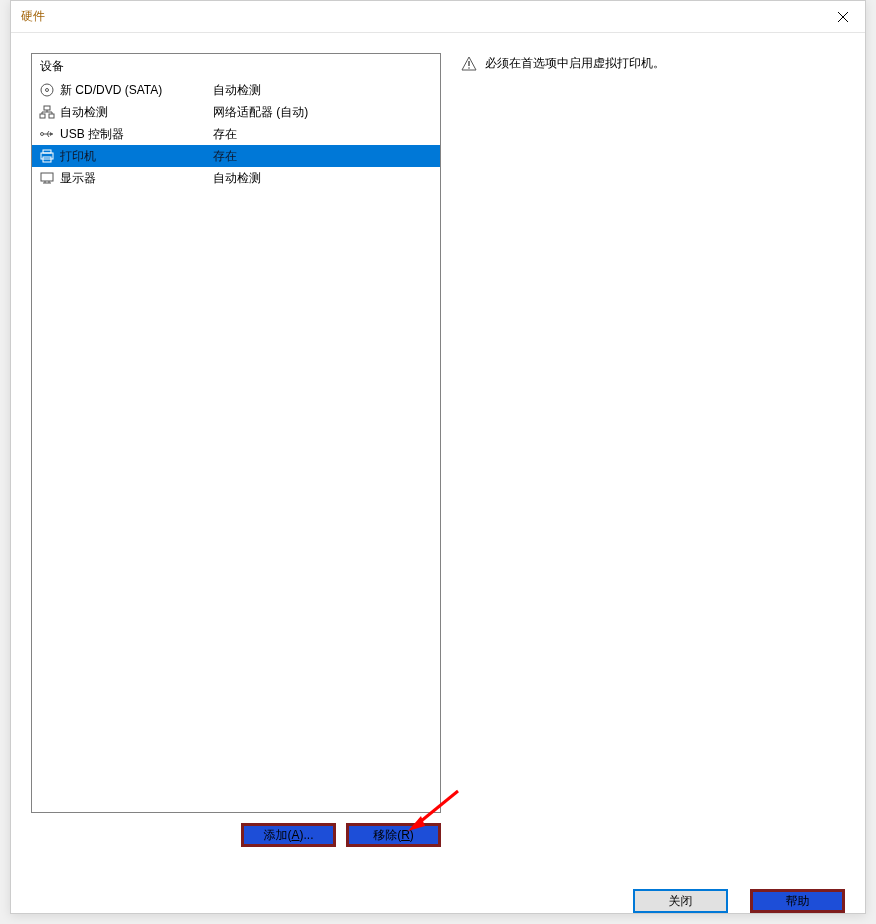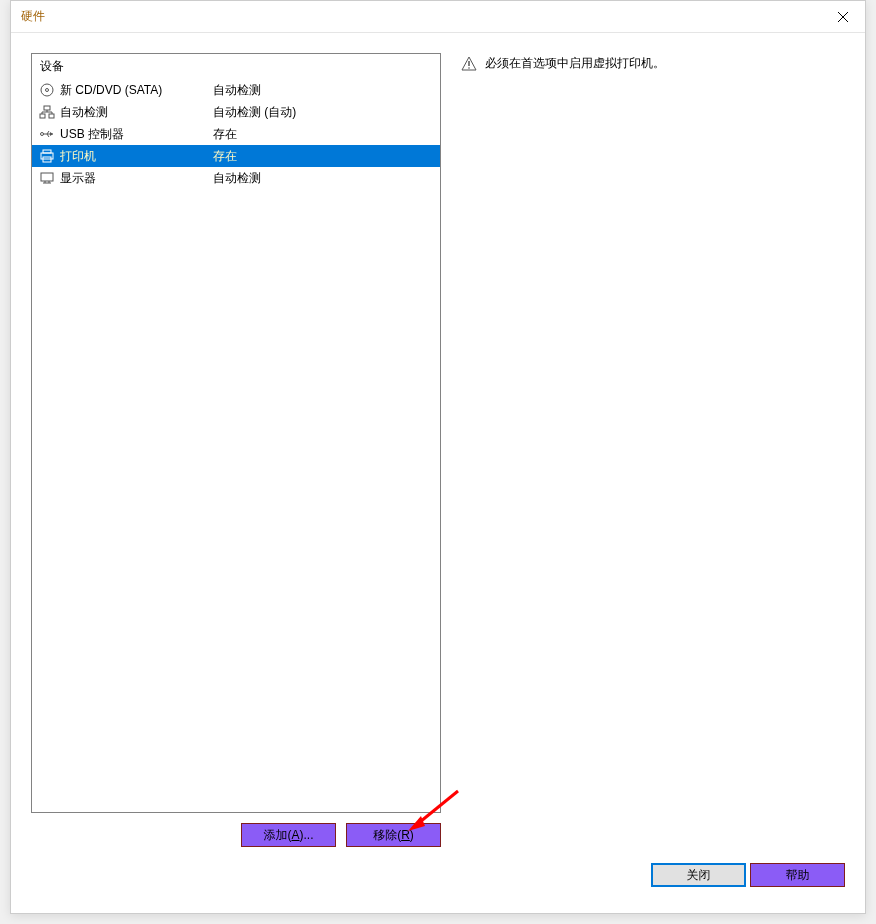--- a/index.html
+++ b/index.html
@@ -69,21 +69,21 @@
     .col-summary { flex: 1; }
     .device-row {
       display: flex;
       align-items: center;
       padding: 2px 6px;
       height: 22px;
       cursor: pointer;
     }
     .device-row.selected {
       background: #0078d7;
-      color: #fef9c3;
+      color: #0f172a;
     }
     .device-row.selected .icon svg { stroke: #fff; fill: #fff; }
     .device-row .icon {
       width: 18px;
       height: 16px;
       display: flex;
       align-items: center;
       justify-content: center;
       margin-right: 4px;
     }
@@ -92,22 +92,22 @@
     .device-row .dev-summary { flex: 1; }
     .left-buttons {
       display: flex;
       justify-content: flex-end;
       gap: 10px;
       margin-top: 10px;
     }
     .btn {
       min-width: 95px;
       height: 24px;
-      background: #8b5cf6;
-      border: 1px solid #7f1d1d;
+      background: #1d4ed8;
+      border: 3px solid #7f1d1d;
       font-family: inherit;
       font-size: 12px;
       cursor: pointer;
       padding: 0 10px;
     }
     .btn.primary { border: 2px solid #0078d7; background: #e1e1e1; }
     .right-panel {
       flex: 1;
       padding-left: 20px;
       padding-top: 2px;
@@ -123,22 +123,22 @@
       flex-shrink: 0;
     }
     .warning-text {
       font-size: 12px;
       color: #000;
     }
     .dialog-footer {
       height: 50px;
       display: flex;
       justify-content: flex-end;
-      align-items: flex-start;
-      gap: 4px;
+      align-items: flex-end;
+      gap: 22px;
       padding: 0 20px;
     }
     .arrow-annotation {
       position: absolute;
       left: 392px;
       top: 785px;
       pointer-events: none;
     }
     .underline { text-decoration: underline; }
   </style>
@@ -182,21 +182,21 @@
                 <rect x="5" y="1" width="6" height="4" fill="none" stroke="#555"></rect>
                 <rect x="1" y="9" width="5" height="4" fill="none" stroke="#555"></rect>
                 <rect x="10" y="9" width="5" height="4" fill="none" stroke="#555"></rect>
                 <line x1="8" y1="5" x2="8" y2="7" stroke="#555"></line>
                 <line x1="3" y1="7" x2="13" y2="7" stroke="#555"></line>
                 <line x1="3" y1="7" x2="3" y2="9" stroke="#555"></line>
                 <line x1="13" y1="7" x2="13" y2="9" stroke="#555"></line>
               </svg>
             </span>
           <span class="dev-name">自动检测</span>
-          <span class="dev-summary">自动检测 (自动)</span>
+          <span class="dev-summary">网络适配器 (自动)</span>
         </div>
 
         <div class="device-row">
           <span class="icon">
               <svg viewBox="0 0 16 14">
                 <circle cx="3" cy="7" r="1.5" fill="none" stroke="#555"></circle>
                 <line x1="4" y1="7" x2="14" y2="7" stroke="#555"></line>
                 <line x1="8" y1="7" x2="10" y2="4" stroke="#555"></line>
                 <line x1="8" y1="7" x2="10" y2="10" stroke="#555"></line>
                 <polygon points="14,7 11,5 11,9" fill="#555"></polygon>

